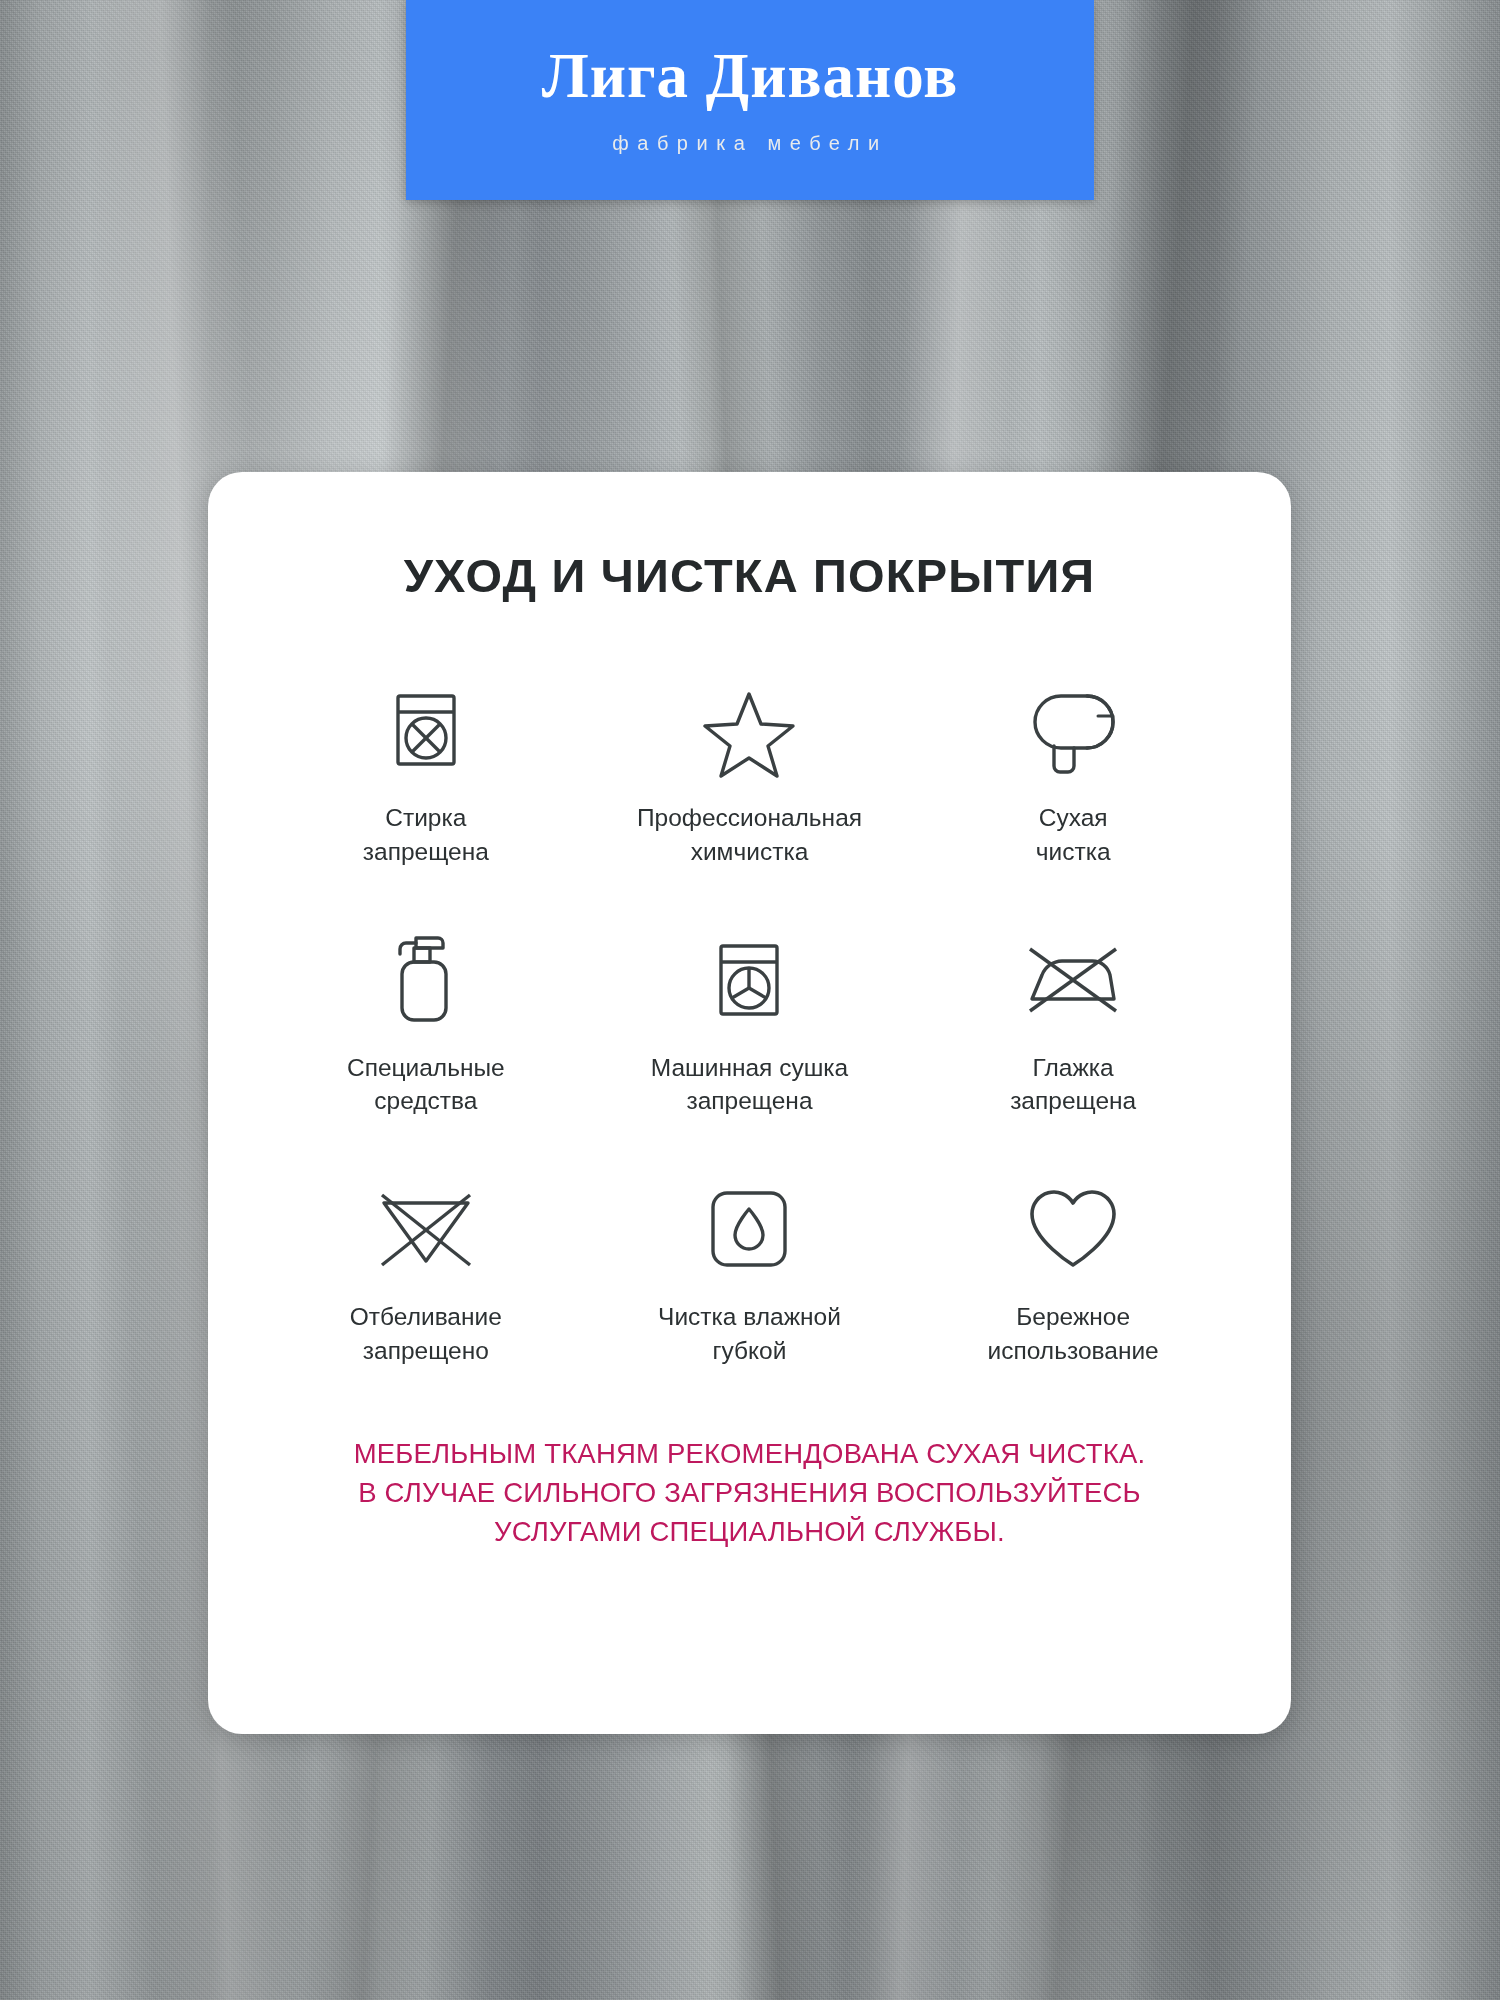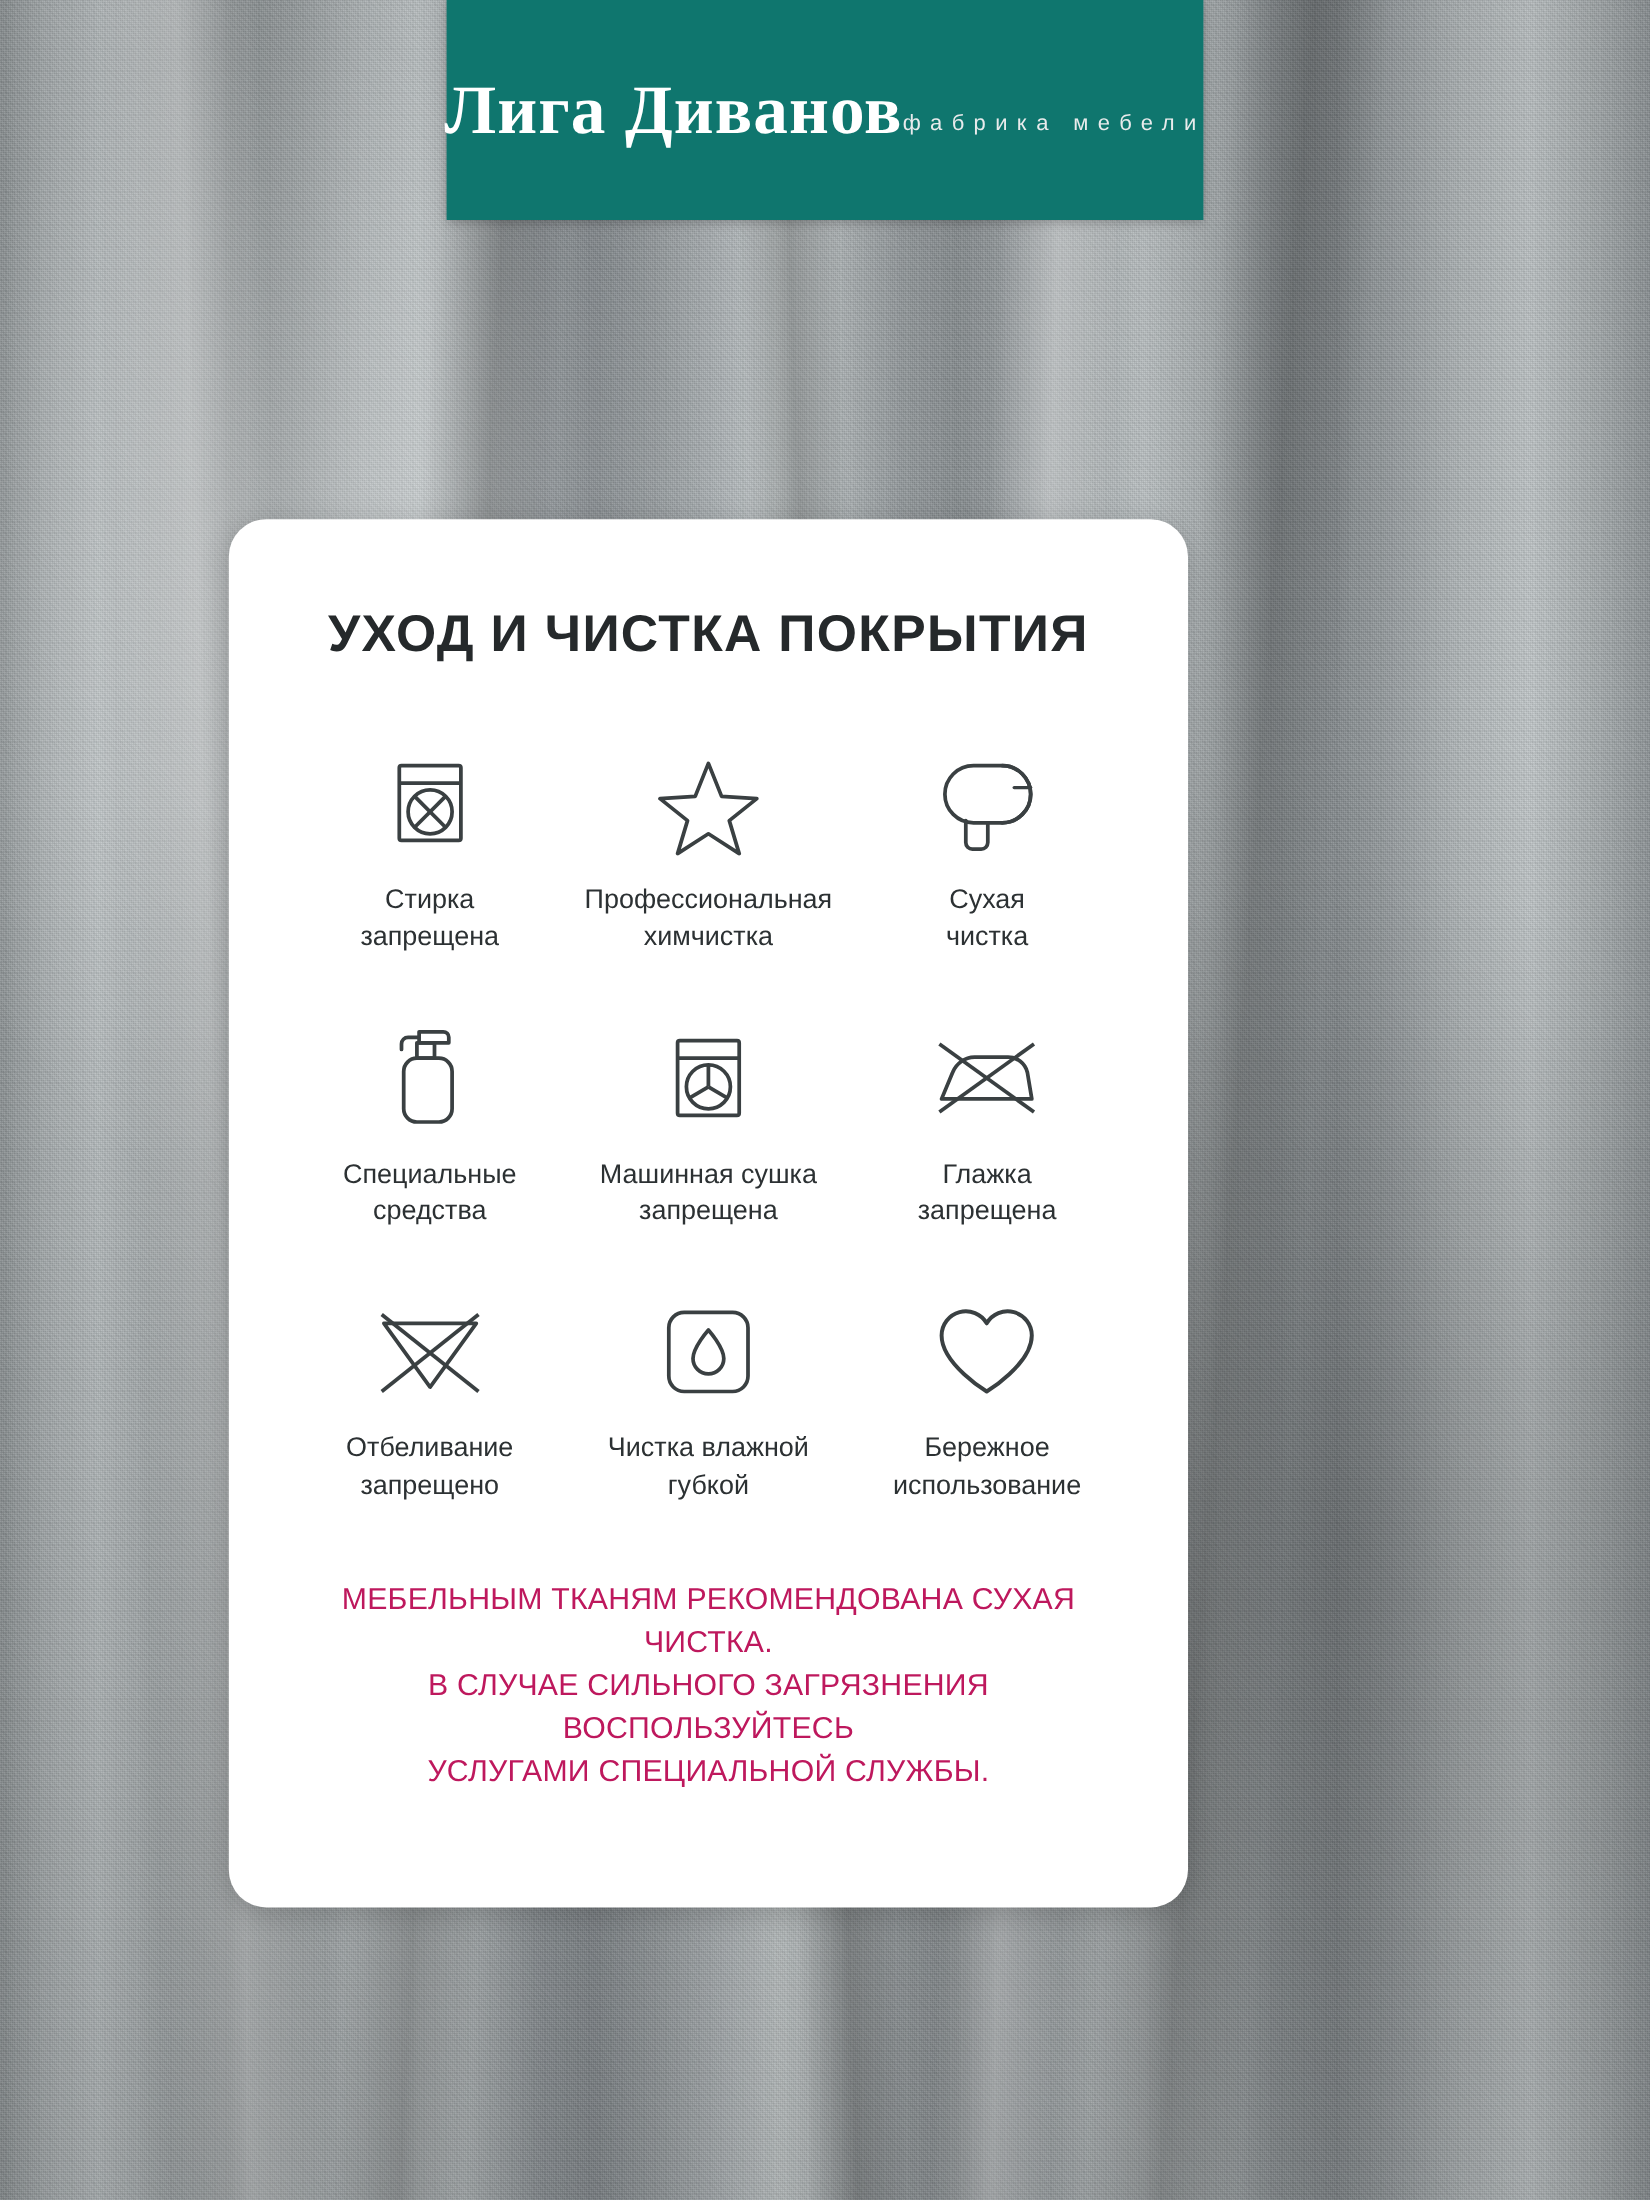--- a/index.html
+++ b/index.html
@@ -97,23 +97,23 @@
   .bg-hl.h1 { left: 120px; }
   .bg-hl.h2 { left: 880px; width: 110px; transform: rotate(2deg); }
 
   
   .brand {
     position: absolute;
     top: 0;
     left: 406px;
     width: 688px;
     height: 200px;
-    background: #0f766e;
+    background: #3b82f6;
     display: flex;
-    flex-direction: row;
+    flex-direction: column;
     align-items: center;
     justify-content: center;
     box-shadow: 0 2px 10px rgba(0,0,0,0.25);
   }
   .brand-title {
     font-family: "Liberation Serif", serif;
     font-weight: bold;
     font-size: 63px;
     color: #ffffff;
     letter-spacing: 1px;
@@ -126,21 +126,21 @@
     color: #e9ebec;
     letter-spacing: 8.5px;
     white-space: nowrap;
   }
 
   
   .card {
     position: absolute;
     left: 208px;
     top: 472px;
-    width: 872px;
+    width: 1083px;
     height: 1262px;
     background: #ffffff;
     border-radius: 34px;
     box-shadow: 0 6px 26px rgba(0,0,0,0.18);
     box-sizing: border-box;
     padding: 62px 56px 54px;
   }
   .card-title {
     text-align: center;
     font-size: 47px;

